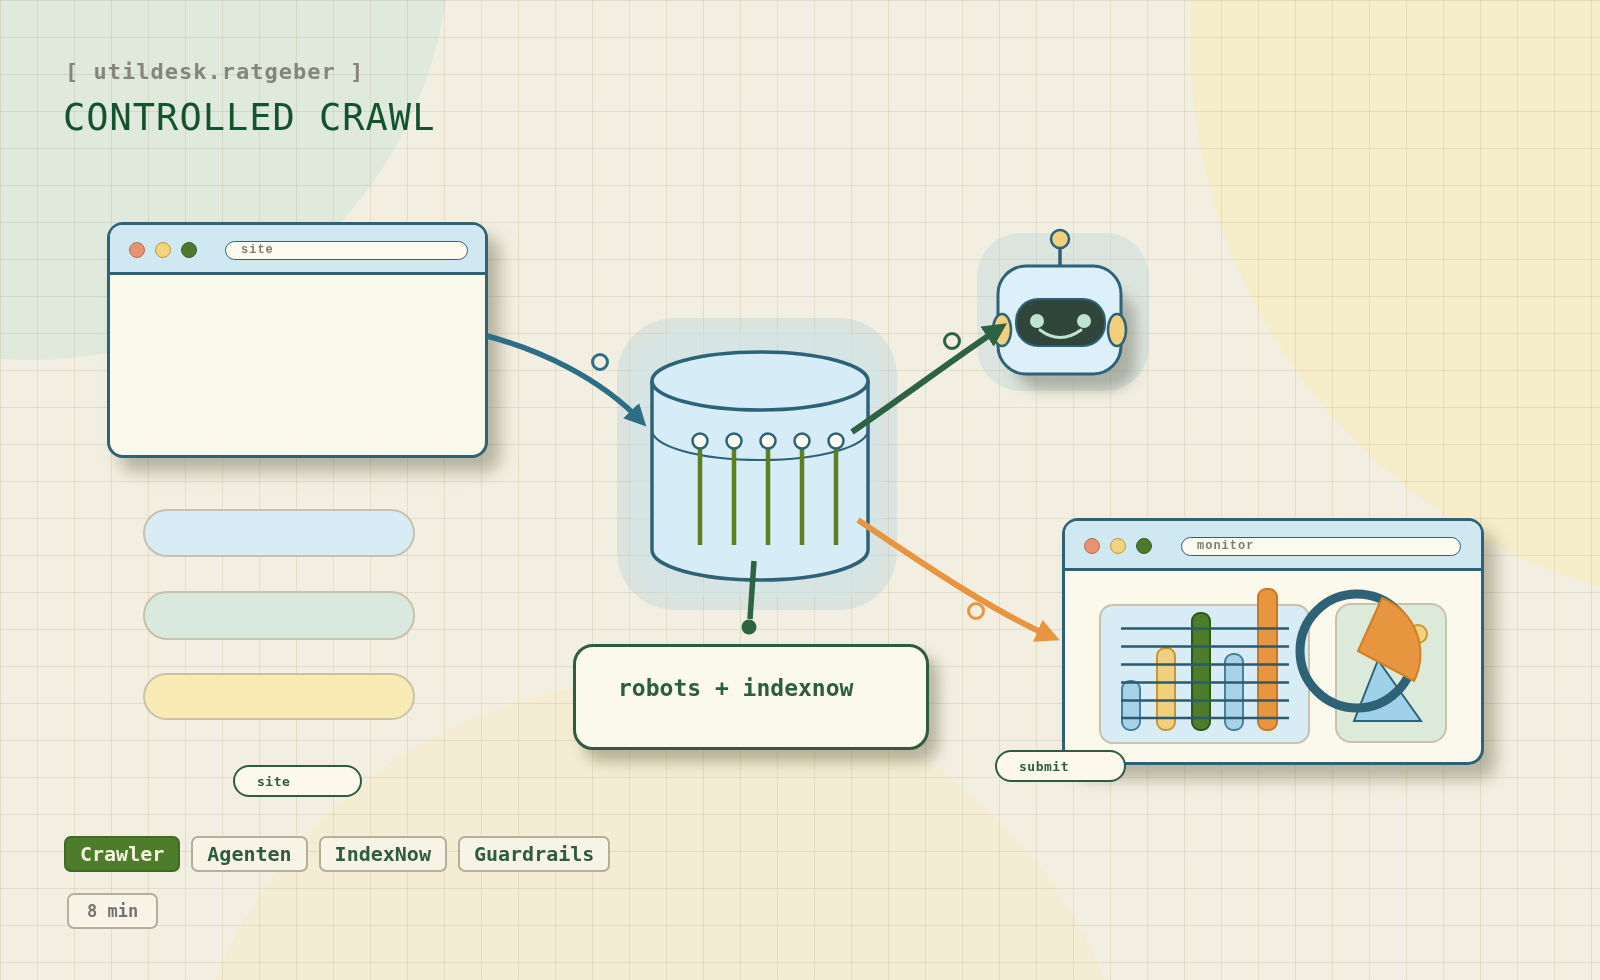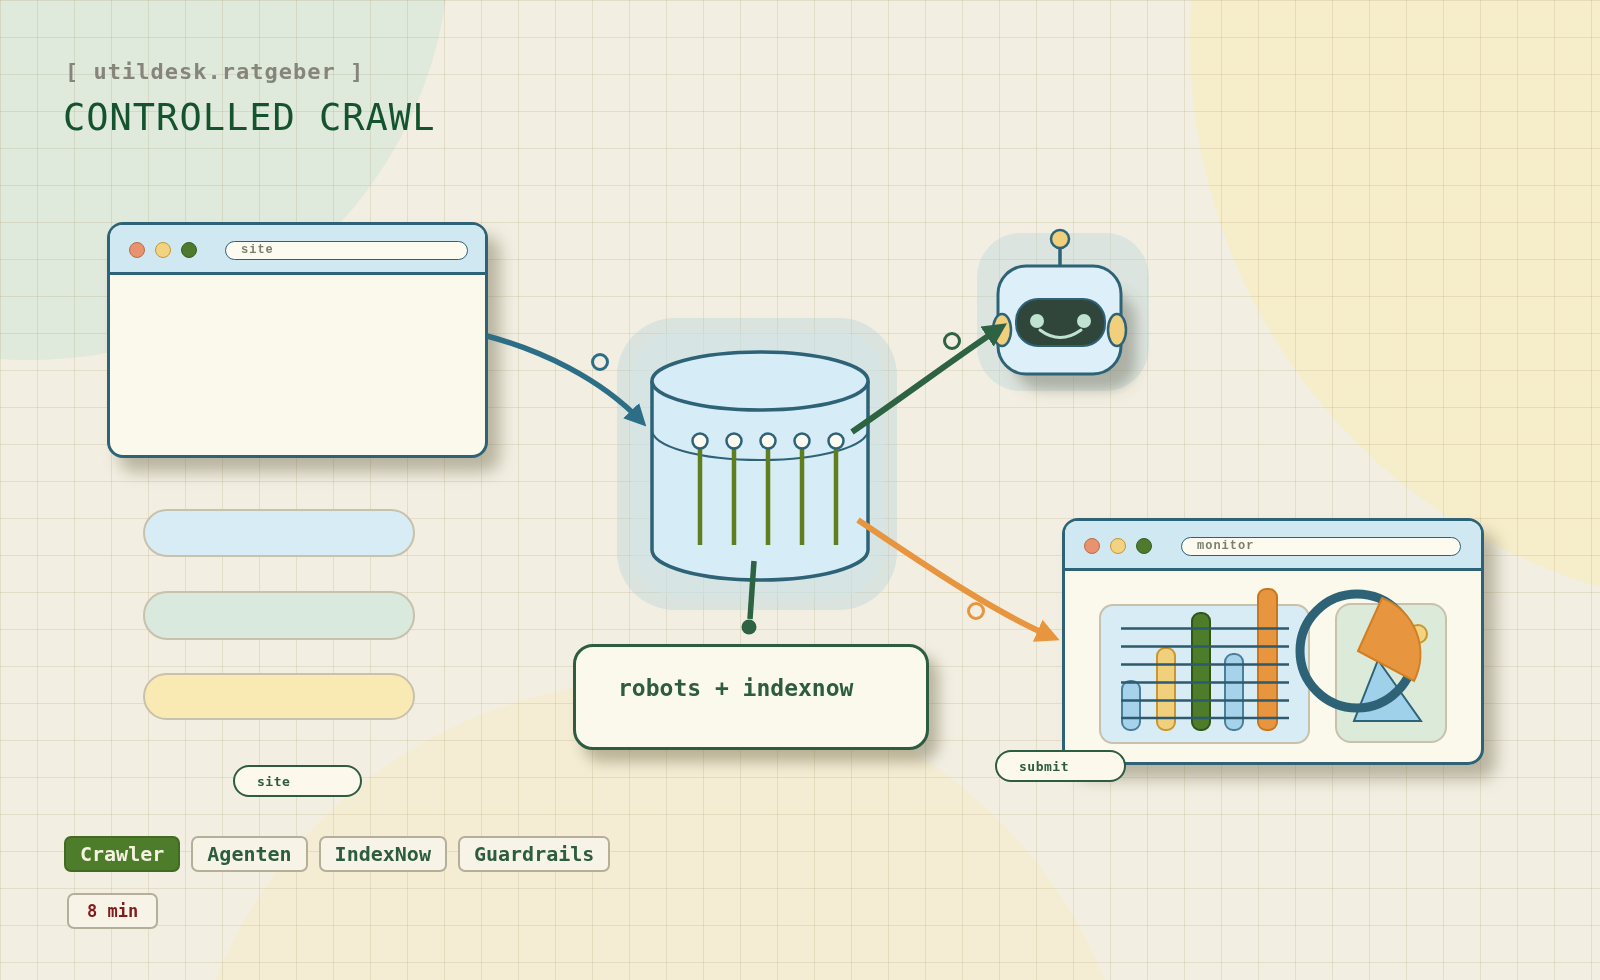--- a/index.html
+++ b/index.html
@@ -50,21 +50,21 @@
   .flow-pill{position:absolute;z-index:10;height:32px;background:#fcf9ec;border:2.5px solid #2d5c40;border-radius:24px;
     display:flex;align-items:center;padding-left:22px;font-size:13px;font-weight:bold;color:#2d5c40;letter-spacing:0.5px;}
   .pill-allow{left:233px;top:765px;width:129px;}
   .pill-limit{left:414px;top:765px;width:131px;}
   .pill-submit{left:995px;top:750px;width:131px;}
   .tag-row{position:absolute;z-index:10;left:64px;top:836px;display:flex;gap:11px;}
   .tag{height:36px;line-height:32px;padding:0 14px;border-radius:7px;font-size:20px;font-weight:bold;
     background:#f7f4e7;border:2px solid #b5af99;color:#2d5c40;}
   .tag.active{background:#4d7c2a;border-color:#426a22;color:#f5f2e2;}
   .read-badge{position:absolute;z-index:10;left:67px;top:893px;height:36px;line-height:32px;padding:0 18px;
-    border-radius:7px;font-size:17px;font-weight:bold;background:#f7f4e7;border:2px solid #b5af99;color:#7f1d1d;}
+    border-radius:7px;font-size:17px;font-weight:bold;background:#f7f4e7;border:2px solid #b5af99;color:#737373;}
 </style>
 </head>
 <body>
 
 <div class="canvas">
 
   <div class="blob blob-mint"></div>
   <div class="blob blob-yellow"></div>
   <div class="blob blob-warm"></div>
   <div class="grid-layer"></div>

